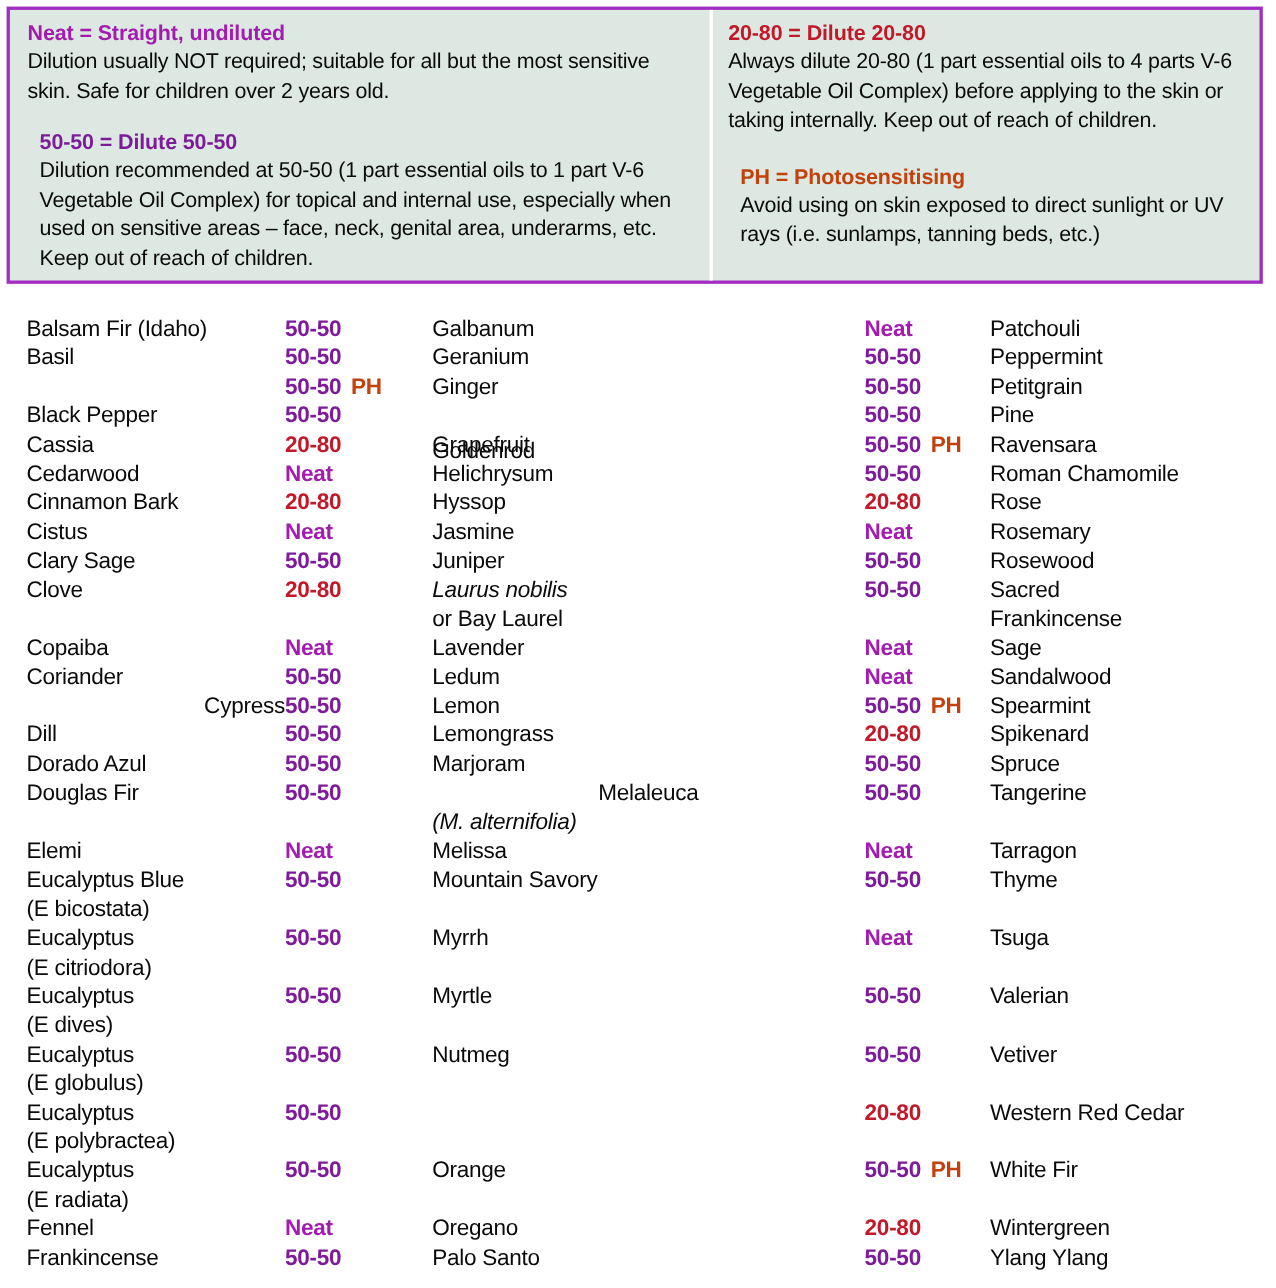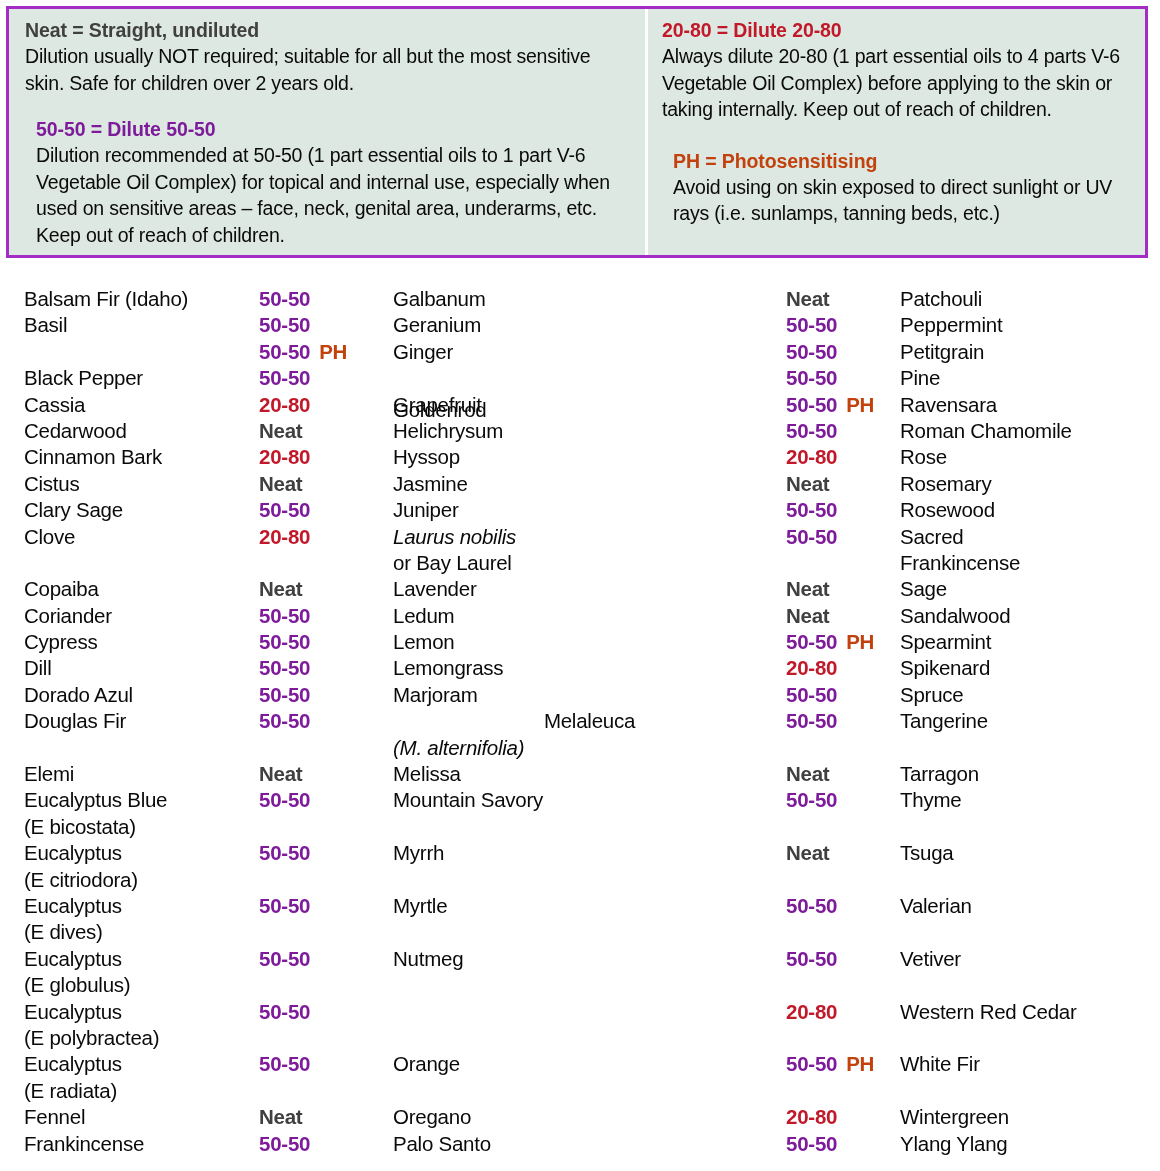--- a/index.html
+++ b/index.html
@@ -47,21 +47,21 @@
   }
   .legend-desc {
     font-size: 19.5px;
     line-height: 26.5px;
     letter-spacing: -0.2px;
     color: #0a0a0a;
   }
   .legend-block + .legend-block { margin-top: 21px; margin-left: 11px; }
   .legend-col.right .legend-block + .legend-block { margin-top: 26px; }
 
-  .c-neat  { color: #404040; }
+  .c-neat  { color: #a21caf; }
   .c-5050  { color: #7d1b9a; }
   .c-2080  { color: #c2192a; }
   .c-ph    { color: #c2410c; }
 
   
   #oil-list {
     position: absolute;
     left: 0;
     top: 286px;
     width: 1160px;
@@ -145,21 +145,21 @@
     <div class="cell name col1-name" style="grid-row: 8;">Cistus</div>
     <div class="cell val col1-val" style="grid-row: 8;"><span class="c-neat">Neat</span></div>
     <div class="cell name col1-name" style="grid-row: 9;">Clary Sage</div>
     <div class="cell val col1-val" style="grid-row: 9;"><span class="c-5050">50-50</span></div>
     <div class="cell name col1-name" style="grid-row: 10;">Clove</div>
     <div class="cell val col1-val" style="grid-row: 10;"><span class="c-2080">20-80</span></div>
     <div class="cell name col1-name" style="grid-row: 12;">Copaiba</div>
     <div class="cell val col1-val" style="grid-row: 12;"><span class="c-neat">Neat</span></div>
     <div class="cell name col1-name" style="grid-row: 13;">Coriander</div>
     <div class="cell val col1-val" style="grid-row: 13;"><span class="c-5050">50-50</span></div>
-    <div class="cell name col1-name" style="grid-row: 14;">Cypress</div>
+    <div class="cell name col1-name" style="grid-row: 14; text-align: right;">Cypress</div>
     <div class="cell val col1-val" style="grid-row: 14;"><span class="c-5050">50-50</span></div>
     <div class="cell name col1-name" style="grid-row: 15;">Dill</div>
     <div class="cell val col1-val" style="grid-row: 15;"><span class="c-5050">50-50</span></div>
     <div class="cell name col1-name" style="grid-row: 16;">Dorado Azul</div>
     <div class="cell val col1-val" style="grid-row: 16;"><span class="c-5050">50-50</span></div>
     <div class="cell name col1-name" style="grid-row: 17;">Douglas Fir</div>
     <div class="cell val col1-val" style="grid-row: 17;"><span class="c-5050">50-50</span></div>
     <div class="cell name col1-name" style="grid-row: 19;">Elemi</div>
     <div class="cell val col1-val" style="grid-row: 19;"><span class="c-neat">Neat</span></div>
     <div class="cell name col1-name" style="grid-row: 20;">Eucalyptus Blue</div>

